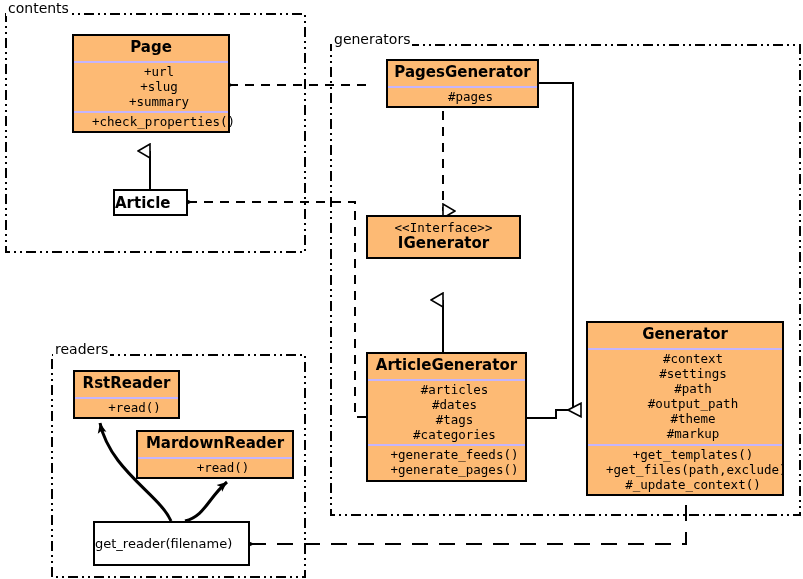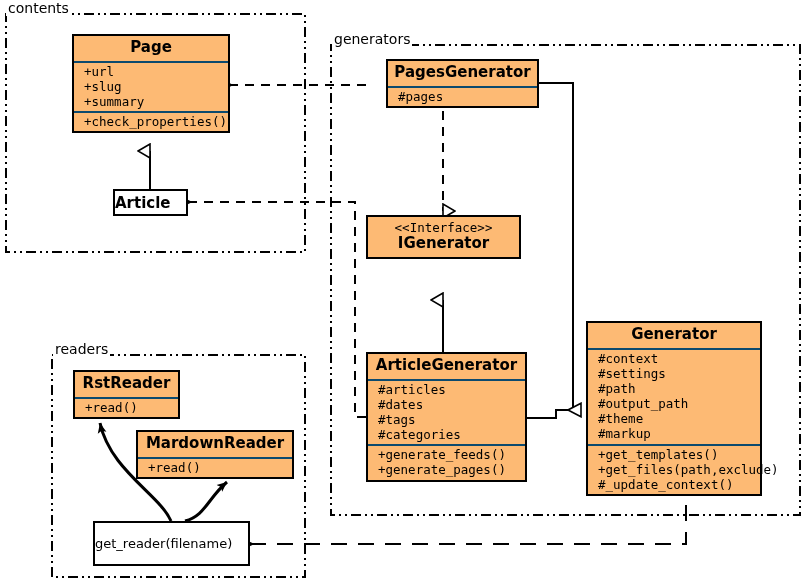--- a/index.html
+++ b/index.html
@@ -42,22 +42,23 @@
   }
   .uml-stereo {
     display: block;
     font-weight: normal;
     font-size: 12.5px;
     font-family: "DejaVu Sans Mono", monospace;
     line-height: 1.15;
     padding-bottom: 1px;
   }
   .uml-compartment {
-    border-top: 2px solid #0c4a6e;
-    padding: 1px 2px 2px 10px;
+    border-top: 2px solid #c4b5fd;
+    padding: 1px 2px 2px 18px;
+    text-align: center;
   }
   .uml-compartment div {
     font-family: "DejaVu Sans Mono", monospace;
     font-size: 12.5px;
     line-height: 1.21;
     color: #000;
     white-space: nowrap;
   }
   
   .plain-box {
@@ -173,21 +174,21 @@
       <div>#dates</div>
       <div>#tags</div>
       <div>#categories</div>
     </div>
     <div class="uml-compartment">
       <div>+generate_feeds()</div>
       <div>+generate_pages()</div>
     </div>
   </div>
 
-  <div class="uml-class" style="left:586px; top:321px; width:176px;">
+  <div class="uml-class" style="left:586px; top:321px; width:198px;">
     <div class="uml-name">Generator</div>
     <div class="uml-compartment">
       <div>#context</div>
       <div>#settings</div>
       <div>#path</div>
       <div>#output_path</div>
       <div>#theme</div>
       <div>#markup</div>
     </div>
     <div class="uml-compartment">

